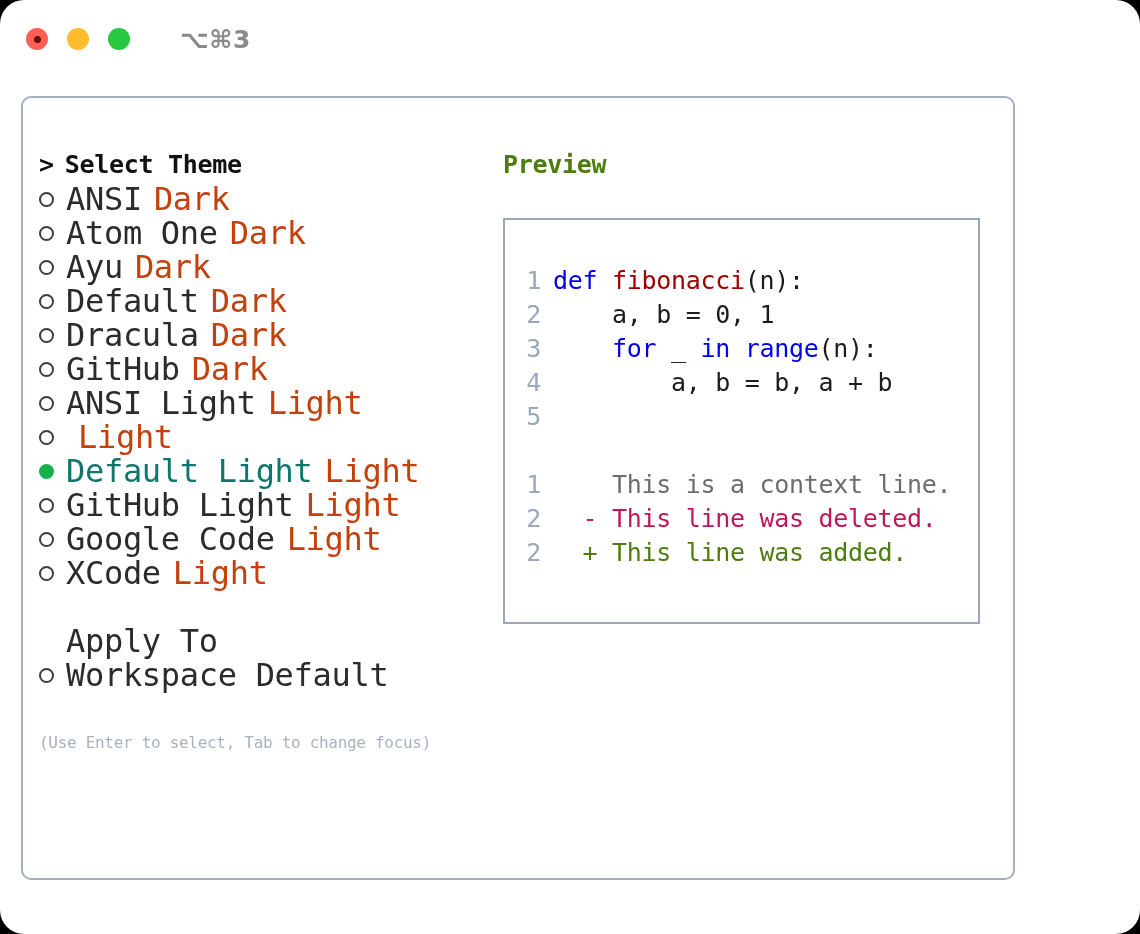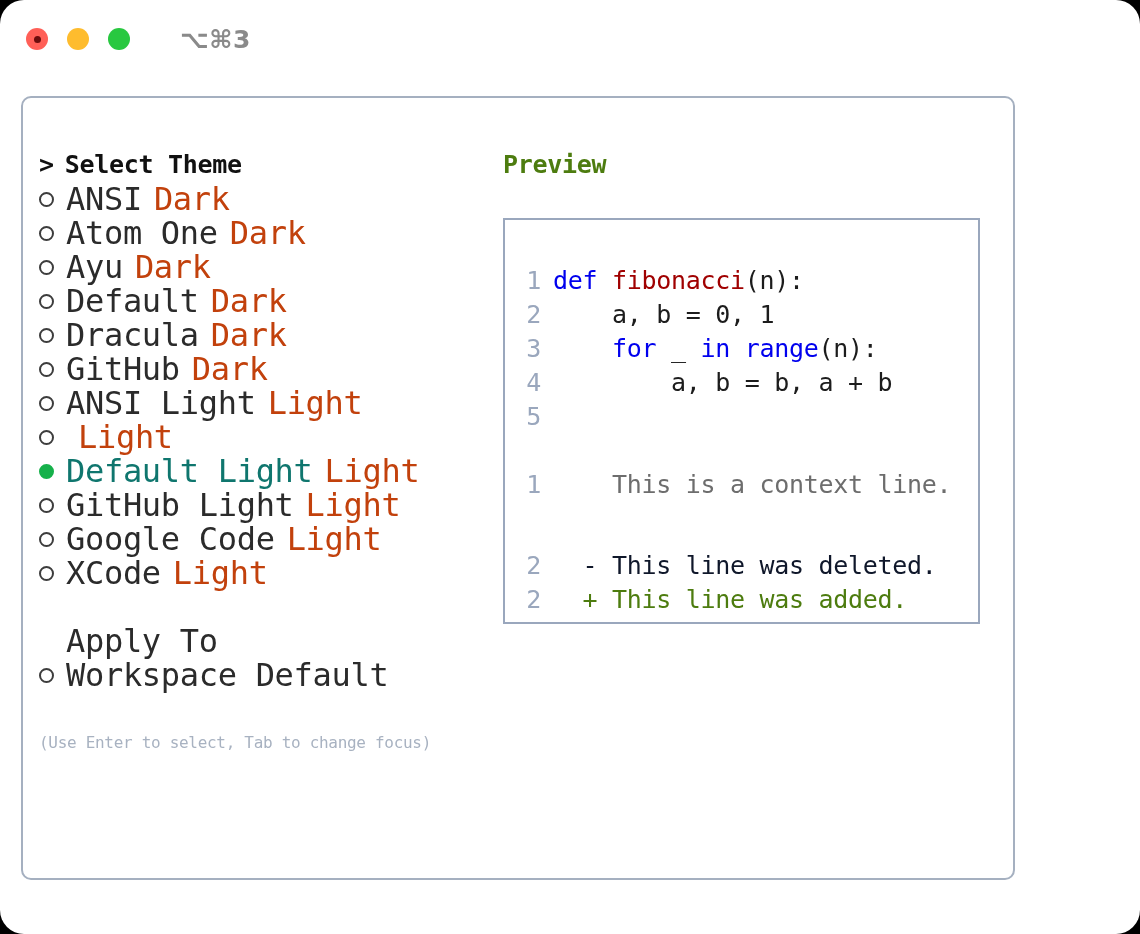--- a/index.html
+++ b/index.html
@@ -184,21 +184,21 @@
   }
   .code-text { color: #1c1c1c; }
 
   .kw   { color: #0000ee; }
   .fn   { color: #a00000; }
   .plain{ color: #1c1c1c; }
 
   .gap  { height: 34px; }
 
   .diff-ctx { color: #6d6d6d; }
-  .diff-del { color: #0f172a; margin-top: 47px; }
+  .diff-del { color: #be185d; }
   .diff-add { color: #4d7c0f; }
 </style>
 </head>
 <body>
 
 <div class="window">
 
   <div class="titlebar">
     <div class="traffic">
       <span class="dot red"></span>

